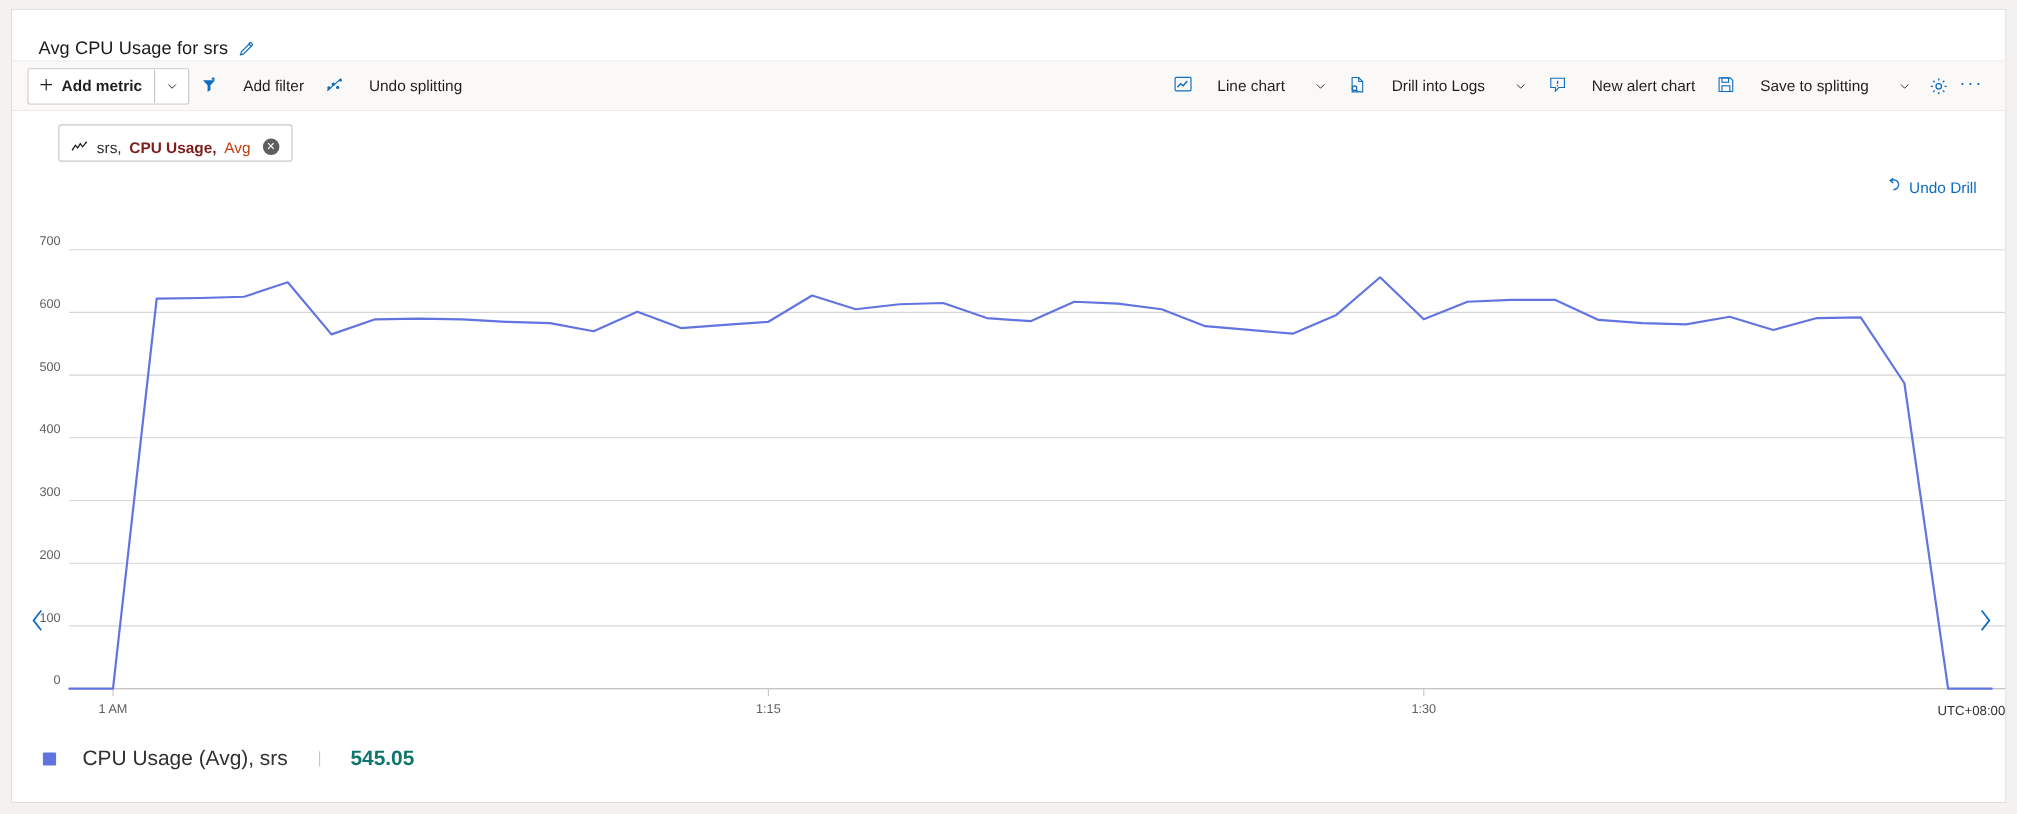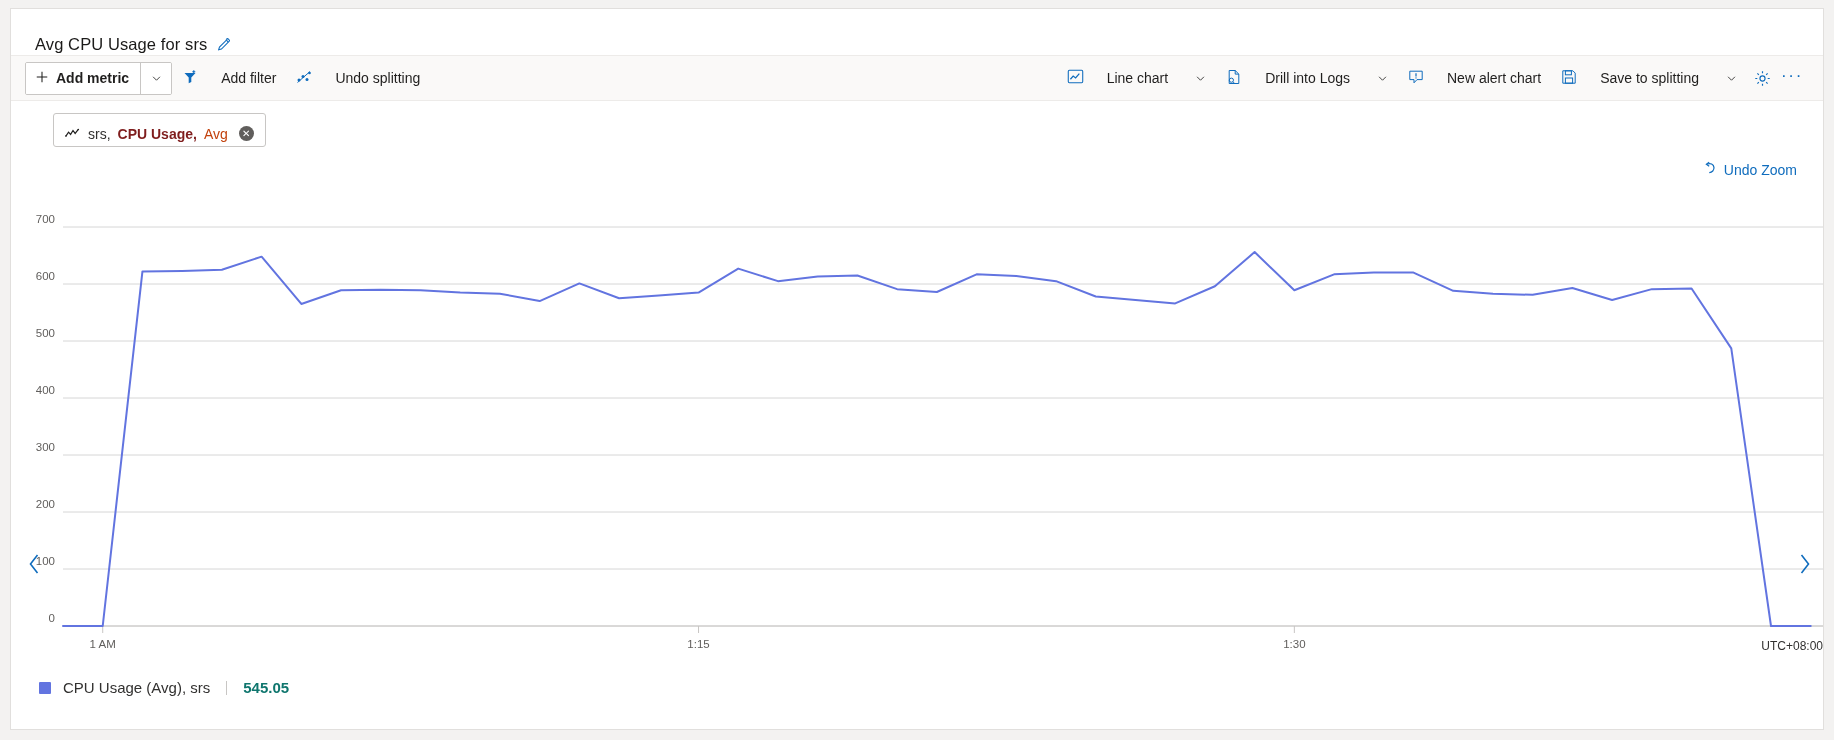--- a/index.html
+++ b/index.html
@@ -219,22 +219,22 @@
   .nav-left  { left: 12px; }
   .nav-right { right: 8px; }
 
   
   .legend {
     position: absolute;
     left: 28px;
     top: 670px;
     display: flex;
     align-items: center;
-    gap: 12px;
-    font-size: 15px;
+    gap: 24px;
+    font-size: 19px;
     color: #323130;
   }
   .legend-swatch {
     width: 12px;
     height: 12px;
     border-radius: 1px;
     display: inline-block;
   }
   .legend-sep {
     display: inline-block;
@@ -399,21 +399,21 @@
       </div>
     </div>
 
     <div class="undo-zoom">
       <span>
         <svg width="15" height="15" viewBox="0 0 16 16">
           <path d="M4.4 3.2c3.4-1.4 7 .3 7.3 3.6.3 3-2 5.4-5 5.5" fill="none" stroke="#0f6cbd" stroke-width="1.3"></path>
           <path d="M6.6 1.2L3.6 3.4l3 2.2" fill="none" stroke="#0f6cbd" stroke-width="1.3"></path>
         </svg>
       </span>
-      <span>Undo Zoom</span>
+      <span>Undo Drill</span>
     </div>
 
     <div class="chart-area">
       <svg class="chart-svg" id="chart-svg" width="1812" height="500" viewBox="0 0 1812 500">
         <g id="gridlines">
             <line x1="52" x2="1812" y1="457" y2="457" stroke="#d6d6d6" stroke-width="1"></line>
             <line x1="52" x2="1812" y1="400" y2="400" stroke="#d6d6d6" stroke-width="1"></line>
             <line x1="52" x2="1812" y1="343" y2="343" stroke="#d6d6d6" stroke-width="1"></line>
             <line x1="52" x2="1812" y1="286" y2="286" stroke="#d6d6d6" stroke-width="1"></line>
             <line x1="52" x2="1812" y1="229" y2="229" stroke="#d6d6d6" stroke-width="1"></line>

